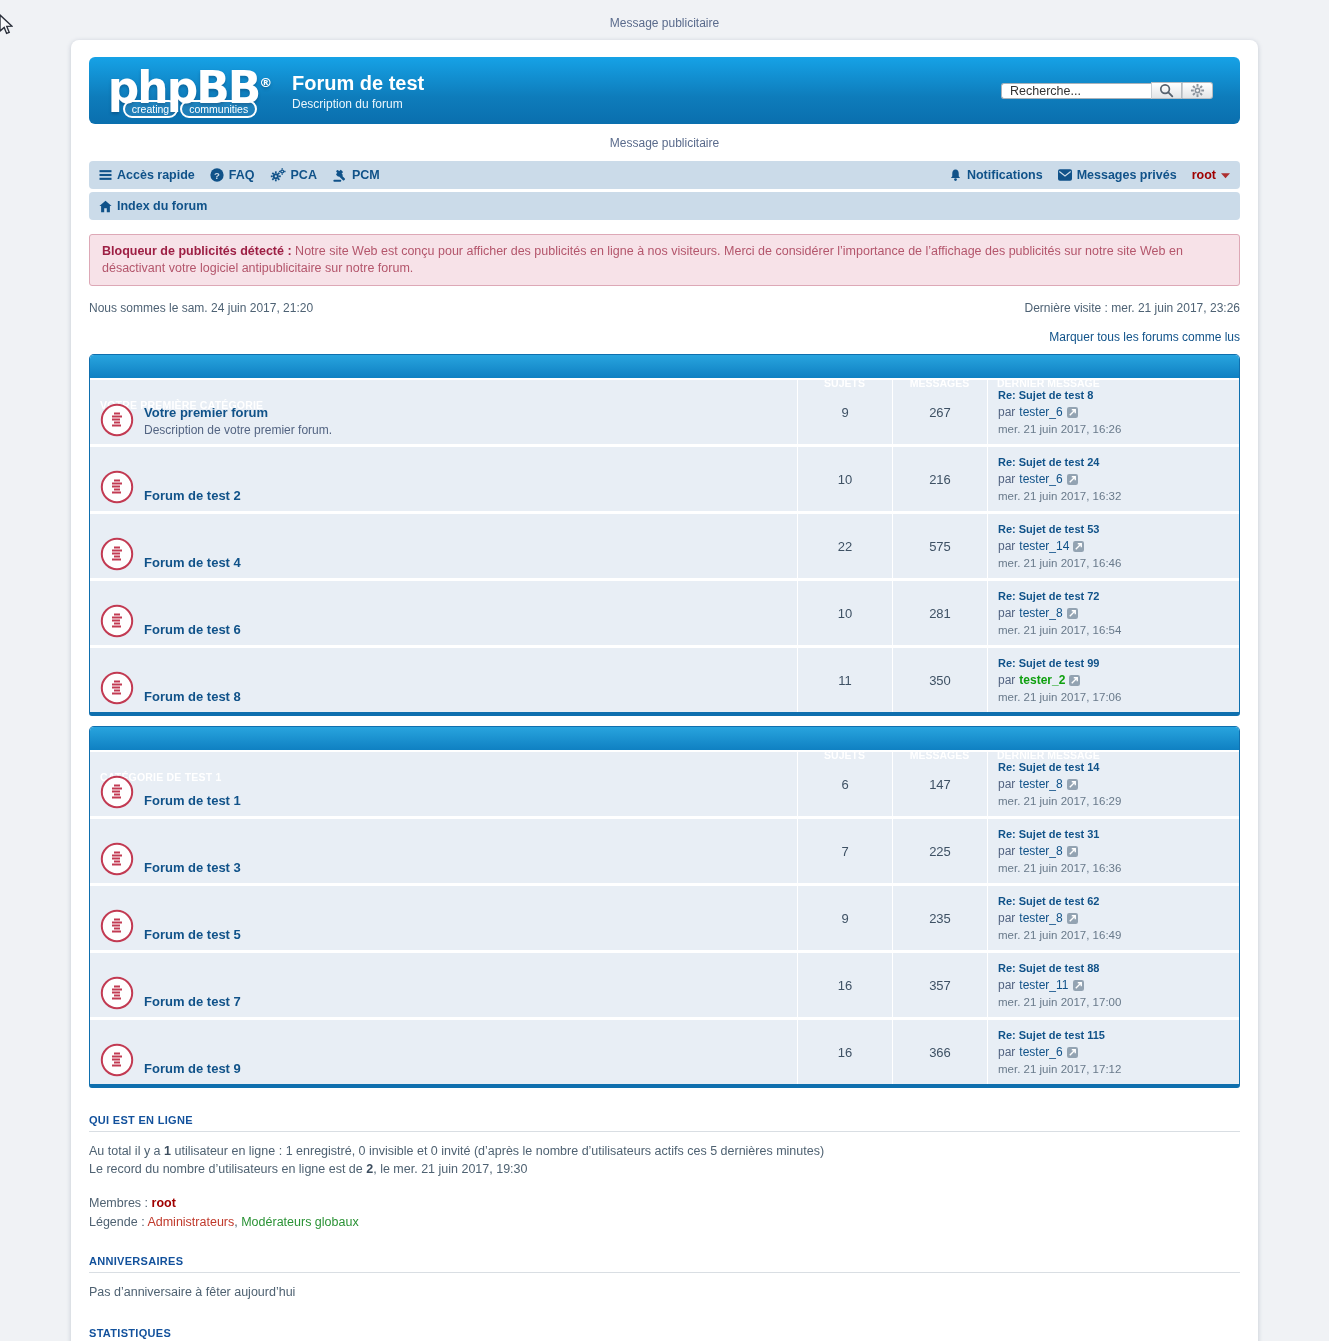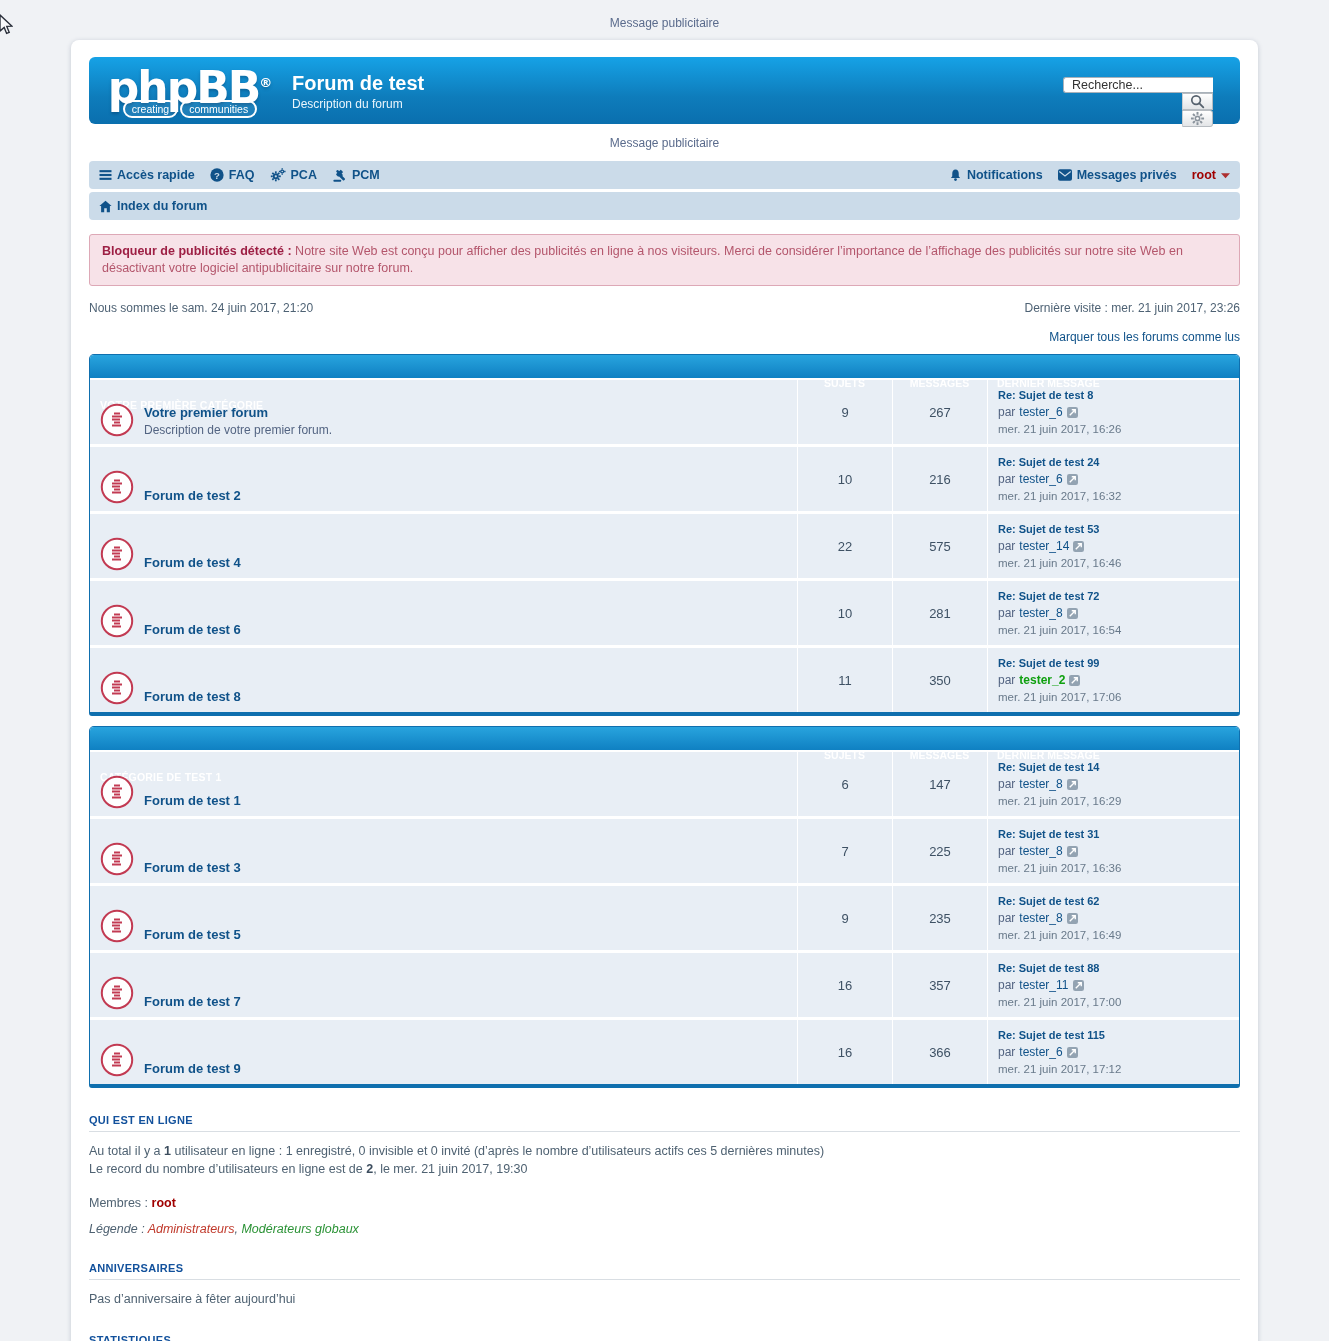--- a/index.html
+++ b/index.html
@@ -22,21 +22,21 @@
   .logo { display:flex; flex-direction:column; align-items:center; margin-right:14px; width:148px; }
   .logo-word { color:#fff; font-size:44px; font-weight:bold; letter-spacing:-2px; line-height:40px;
                text-shadow:0 2px 3px rgba(0,40,80,.35); font-family:"DejaVu Sans", sans-serif; }
   .logo-reg { font-size:13px; vertical-align:super; letter-spacing:0; font-weight:bold; }
   .logo-tag { display:flex; gap:2px; margin-top:-7px; }
   .logo-tag span { border:2px solid #fff; border-radius:10px; padding:0 7px; color:#fff;
                    font-size:10.5px; line-height:14px; background:rgba(255,255,255,.08); }
   .site-titles { flex:1; padding-left:14px; }
   .site-title { color:#fff; font-size:20px; font-weight:bold; line-height:24px; }
   .site-desc { color:#eaf5fc; font-size:12px; margin-top:2px; }
-  .search-box { display:flex; align-items:flex-end; height:28px;flex-direction:column; }
+  .search-box { display:flex; align-items:center; height:28px; }
   .search-box input { width:150px; border:1px solid #a9b2ba; border-right:none; border-radius:3px 0 0 3px;
                       padding:0 8px; font-size:12.5px; color:#222; font-family:inherit; }
   .search-box input::placeholder { color:#333; opacity:1; }
   .search-btn { width:31px; border:1px solid #b7bcc1; border-left:1px solid #c9cdd1; display:flex;
                 align-items:center; justify-content:center;
                 background:linear-gradient(180deg,#ffffff,#e3e5e7); cursor:pointer; }
   .search-btn.first { border-radius:0; }
   .search-btn.last { border-radius:0 3px 3px 0; }
 
   
@@ -85,21 +85,21 @@
   .lastpost-meta a.user.green { color:#0fa00f; font-weight:bold; }
   .lastpost-date { color:#68798a; font-size:11.5px; margin-top:1px; }
 
   
   .section-h { margin-top:26px; font-size:11px; font-weight:bold; color:#12519c; letter-spacing:.3px;
                padding-bottom:5px; border-bottom:1px solid #d9dee3; }
   .section-p { margin-top:10px; font-size:12.5px; line-height:18px; color:#4f6272; }
   .section-p b { color:#3c4d5e; }
   .members-line { margin-top:18px; font-size:12.5px; color:#4f6272; }
   .members-line a { color:#a00000; font-weight:bold; }
-  .legend-line { margin-top:12px; font-size:12.5px; font-style:italic; color:#4f6272; }
+  .legend-line { margin-top:5px; font-size:12.5px; color:#4f6272; }
   .legend-line a.adm { color:#c0392b; }
   .legend-line a.mod { color:#2a9235; }
 </style>
 </head>
 <body>
 
 <svg class="cursor-arrow" width="16" height="24" viewBox="0 0 16 24">
   <path d="M3 1 L3 17 L7.2 13.4 L9.6 19.4 L12.2 18.3 L9.8 12.4 L15 12.2 Z" fill="#f8f9fb" stroke="#2a2f3a" stroke-width="1.4"></path>
 </svg>
 

